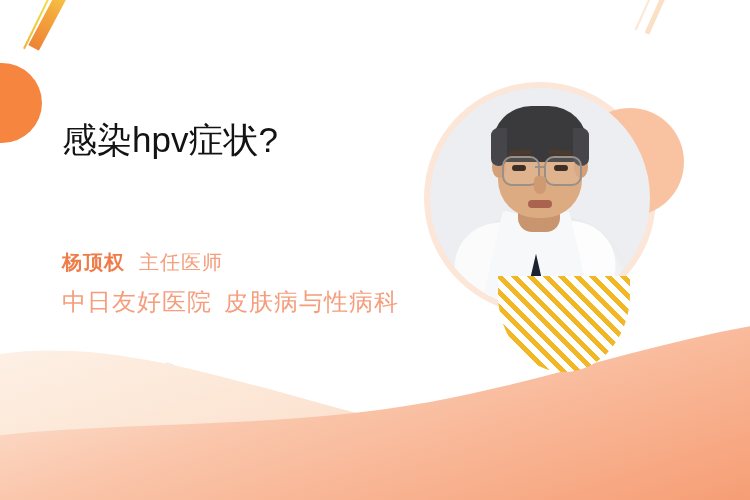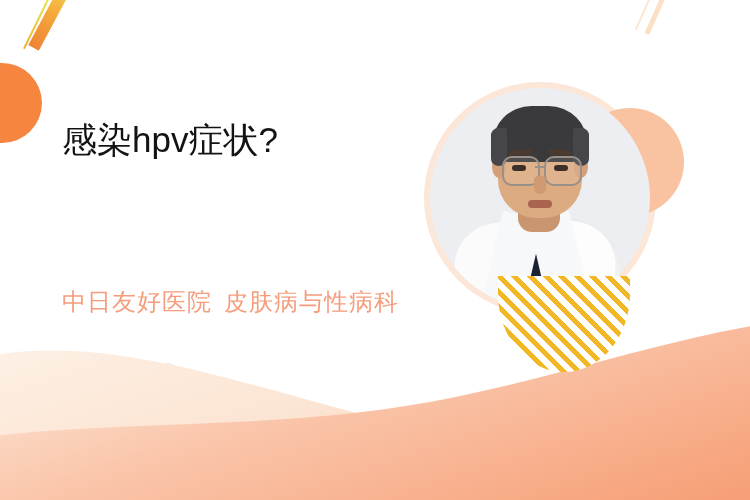--- a/index.html
+++ b/index.html
@@ -302,18 +302,21 @@
     <div class="p" id="p-eye-l"></div>
     <div class="p" id="p-eye-r"></div>
     <div class="p" id="p-nose"></div>
     <div class="p" id="p-mouth"></div>
   </div>
 
   <div class="deco" id="stripe-blob"></div>
 
   <div id="title">感染hpv症状?</div>
 
+  <div id="doctor-line-1">
+    <span id="doctor-name">杨顶权</span><span id="doctor-title">主任医师</span>
+  </div>
 
   <div id="doctor-line-2">
     <span>中日友好医院</span><span id="hospital-dept">皮肤病与性病科</span>
   </div>
 
 </div>
 
 </body></html>

